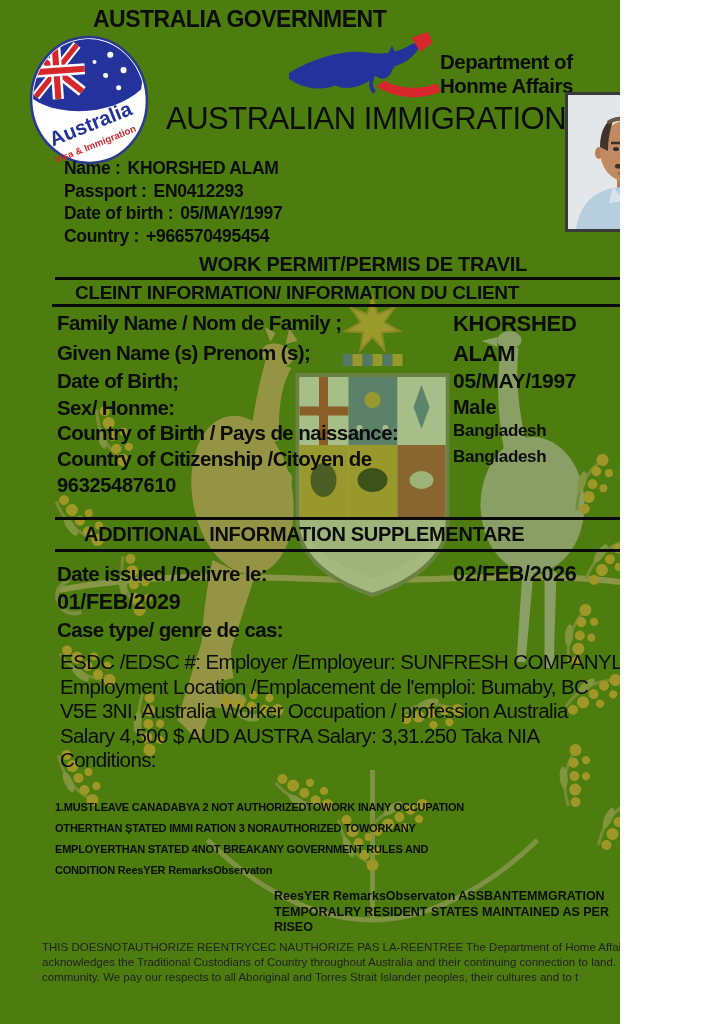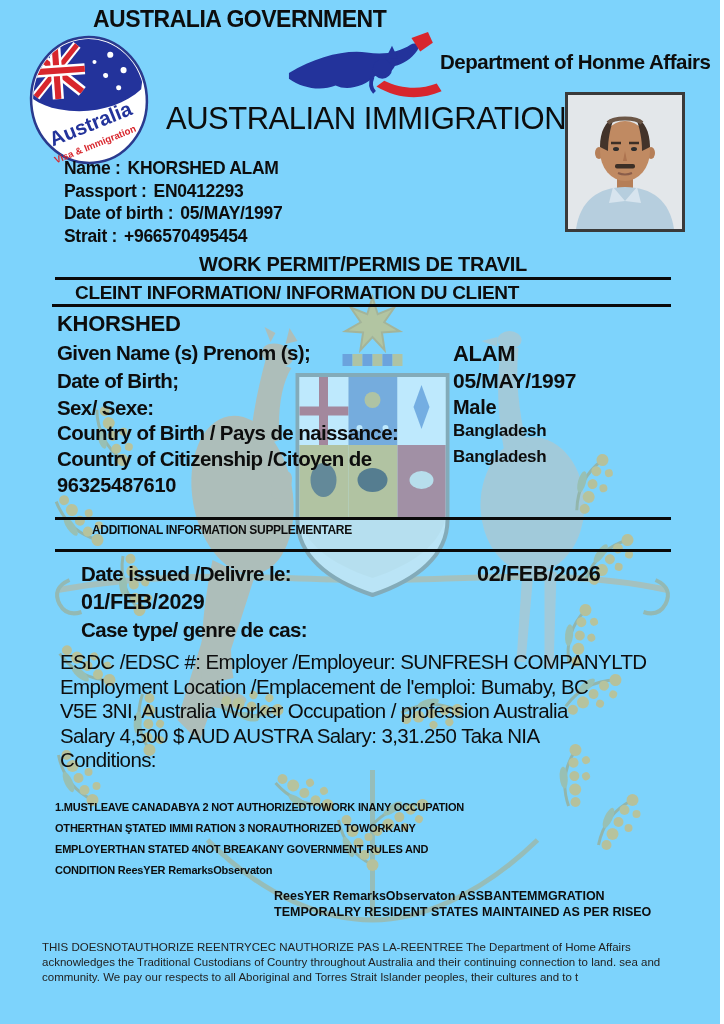--- a/index.html
+++ b/index.html
@@ -1,42 +1,42 @@
 <!DOCTYPE html>
 <html><head>
 <meta charset="utf-8">
 <style>
   html,body{margin:0;padding:0;background:#ffffff;}
-  .page{position:relative;width:712px;height:1024px;background:#7dd3fc;overflow:hidden;
-        font-family:"Liberation Sans",sans-serif;color:#0d0d0d;padding-left:8px;}
+  .page{position:relative;width:620px;height:1024px;background:#4d7c0f;overflow:hidden;
+        font-family:"Liberation Sans",sans-serif;color:#0d0d0d;}
   .abs{position:absolute;}
   
   .gov-title{left:93px;top:6px;font-size:23px;font-weight:bold;letter-spacing:-0.5px;}
   .department{left:440px;top:50px;font-size:20.5px;font-weight:bold;letter-spacing:-0.5px;}
   .main-title{left:166px;top:101px;font-size:31px;font-weight:normal;letter-spacing:-0.5px;}
   .stamp{left:28px;top:34px;width:122px;height:132px;}
   .kangaroo{left:287px;top:30px;width:175px;height:78px;}
   .photo-frame{left:565px;top:92px;width:114px;height:134px;border:3px solid #3a3a3a;background:#e3e7ea;}
   
   .id-block{left:64px;top:158px;font-size:17.5px;font-weight:bold;letter-spacing:-0.3px;}
   .id-block .row{height:22.5px;}
   .id-block .lbl{margin-right:7px;}
   
   .hline{background:#0a0a0a;height:3px;left:55px;width:616px;}
   .permit-title{left:55px;top:253px;width:616px;text-align:center;font-size:20px;font-weight:bold;letter-spacing:-0.3px;}
   .client-header{left:75px;top:282px;font-size:19px;font-weight:bold;letter-spacing:-0.3px;}
-  .add-header{left:92px;top:523px;font-size:12px;font-weight:bold;letter-spacing:-0.3px;}
+  .add-header{left:84px;top:523px;font-size:20px;font-weight:bold;letter-spacing:-0.3px;}
   
   .rows{left:57px;width:614px;}
   .info-row{display:flex;align-items:flex-start;}
   .info-row .lbl{flex:0 0 396px;font-size:20.5px;font-weight:bold;letter-spacing:-0.6px;}
   .info-row .val{font-weight:bold;letter-spacing:-0.3px;}
   .client-rows{top:311px;}
   .add-rows{top:562px;}
-  .add-rows .info-row{height:28px;margin-left:24px;}
+  .add-rows .info-row{height:28px;}
   .add-rows .val{font-size:21.5px;}
   .h30{height:30px}.h28{height:28px}.h27{height:27px}.h25{height:25px}.h26{height:26px}
   .v22{font-size:22px}.v21{font-size:21px}.v20{font-size:20px}.v17{font-size:17px}
   
   .employment{left:60px;top:650px;width:632px;font-size:20.5px;font-weight:normal;line-height:24.5px;
               letter-spacing:-0.6px;white-space:pre-line;}
   .conditions{left:55px;top:797px;width:630px;font-size:11px;font-weight:bold;line-height:21px;
               letter-spacing:-0.2px;white-space:pre-line;}
   .remarks{left:274px;top:889px;font-size:12.5px;font-weight:bold;line-height:15.5px;white-space:pre-line;}
   .footer{left:42px;top:940px;width:650px;font-size:11.5px;line-height:15px;color:#222;}
@@ -197,42 +197,43 @@
       <path d="M57,56 l-2,10 4,0 z" fill="#ad7450"></path>
       <rect x="47" y="69" width="20" height="4.5" rx="2" fill="#3c2f26"></rect>
       <path d="M50,78 q7,3 14,0" stroke="#8a5d4a" stroke-width="2" fill="none"></path>
     </svg>
   </div>
 
   <div class="abs id-block">
     <div class="row"><span class="lbl">Name :</span><span class="val">KHORSHED ALAM</span></div>
     <div class="row"><span class="lbl">Passport :</span><span class="val">EN0412293</span></div>
     <div class="row"><span class="lbl">Date of birth :</span><span class="val">05/MAY/1997</span></div>
-    <div class="row"><span class="lbl">Strait :</span><span class="val">+966570495454</span></div>
+    <div class="row"><span class="lbl">Country :</span><span class="val">+966570495454</span></div>
   </div>
 
   <div class="abs permit-title">WORK PERMIT/PERMIS DE TRAVIL</div>
   <div class="abs hline" style="top:277px"></div>
   <div class="abs client-header">CLEINT INFORMATION/ INFORMATION DU CLIENT</div>
   <div class="abs hline" style="top:304px;left:52px;width:619px"></div>
 
   <div class="abs rows client-rows">
     <div class="info-row h30">
+        <span class="lbl">Family Name / Nom de Family ;</span>
         <span class="val v22">KHORSHED</span>
       </div>
     <div class="info-row h28">
         <span class="lbl">Given Name (s) Prenom (s);</span>
         <span class="val v22">ALAM</span>
       </div>
     <div class="info-row h27">
         <span class="lbl">Date of Birth;</span>
         <span class="val v21">05/MAY/1997</span>
       </div>
     <div class="info-row h25">
-        <span class="lbl">Sex/ Sexe:</span>
+        <span class="lbl">Sex/ Honme:</span>
         <span class="val v20">Male</span>
       </div>
     <div class="info-row h26">
         <span class="lbl">Country of Birth / Pays de naissance:</span>
         <span class="val v17">Bangladesh</span>
       </div>
     <div class="info-row h27">
         <span class="lbl">Country of Citizenship /Citoyen de</span>
         <span class="val v17">Bangladesh</span>
       </div>

